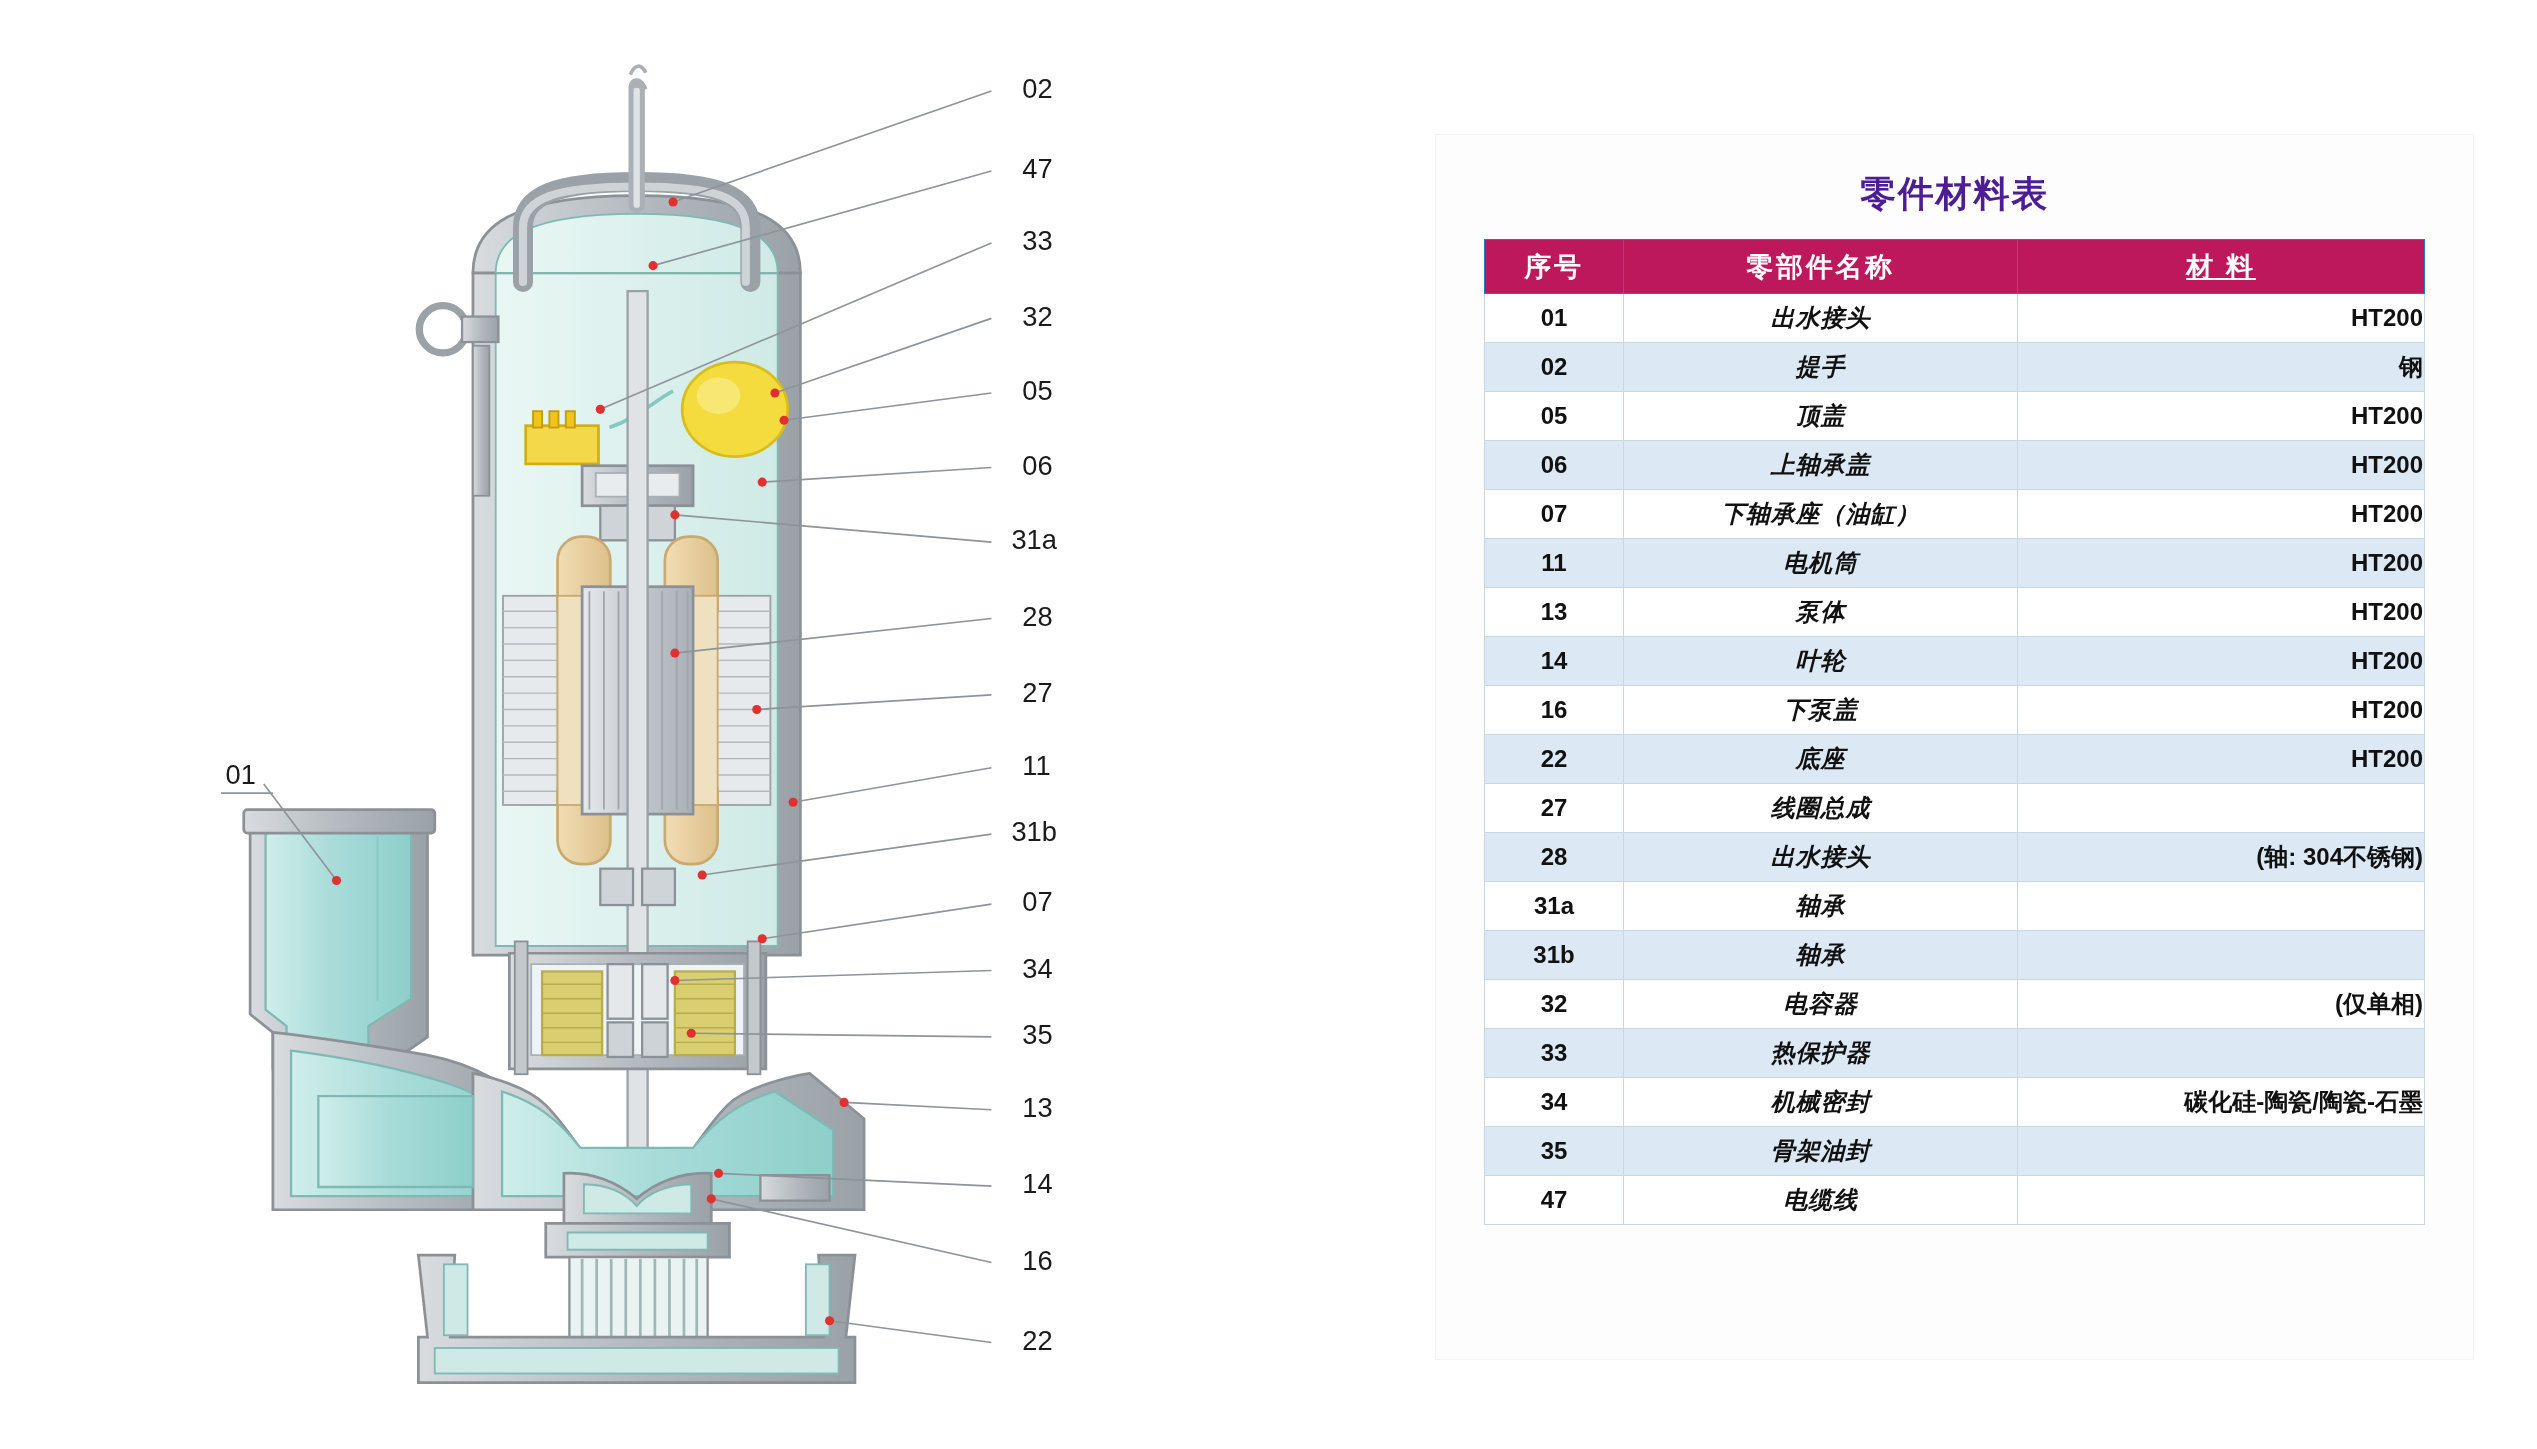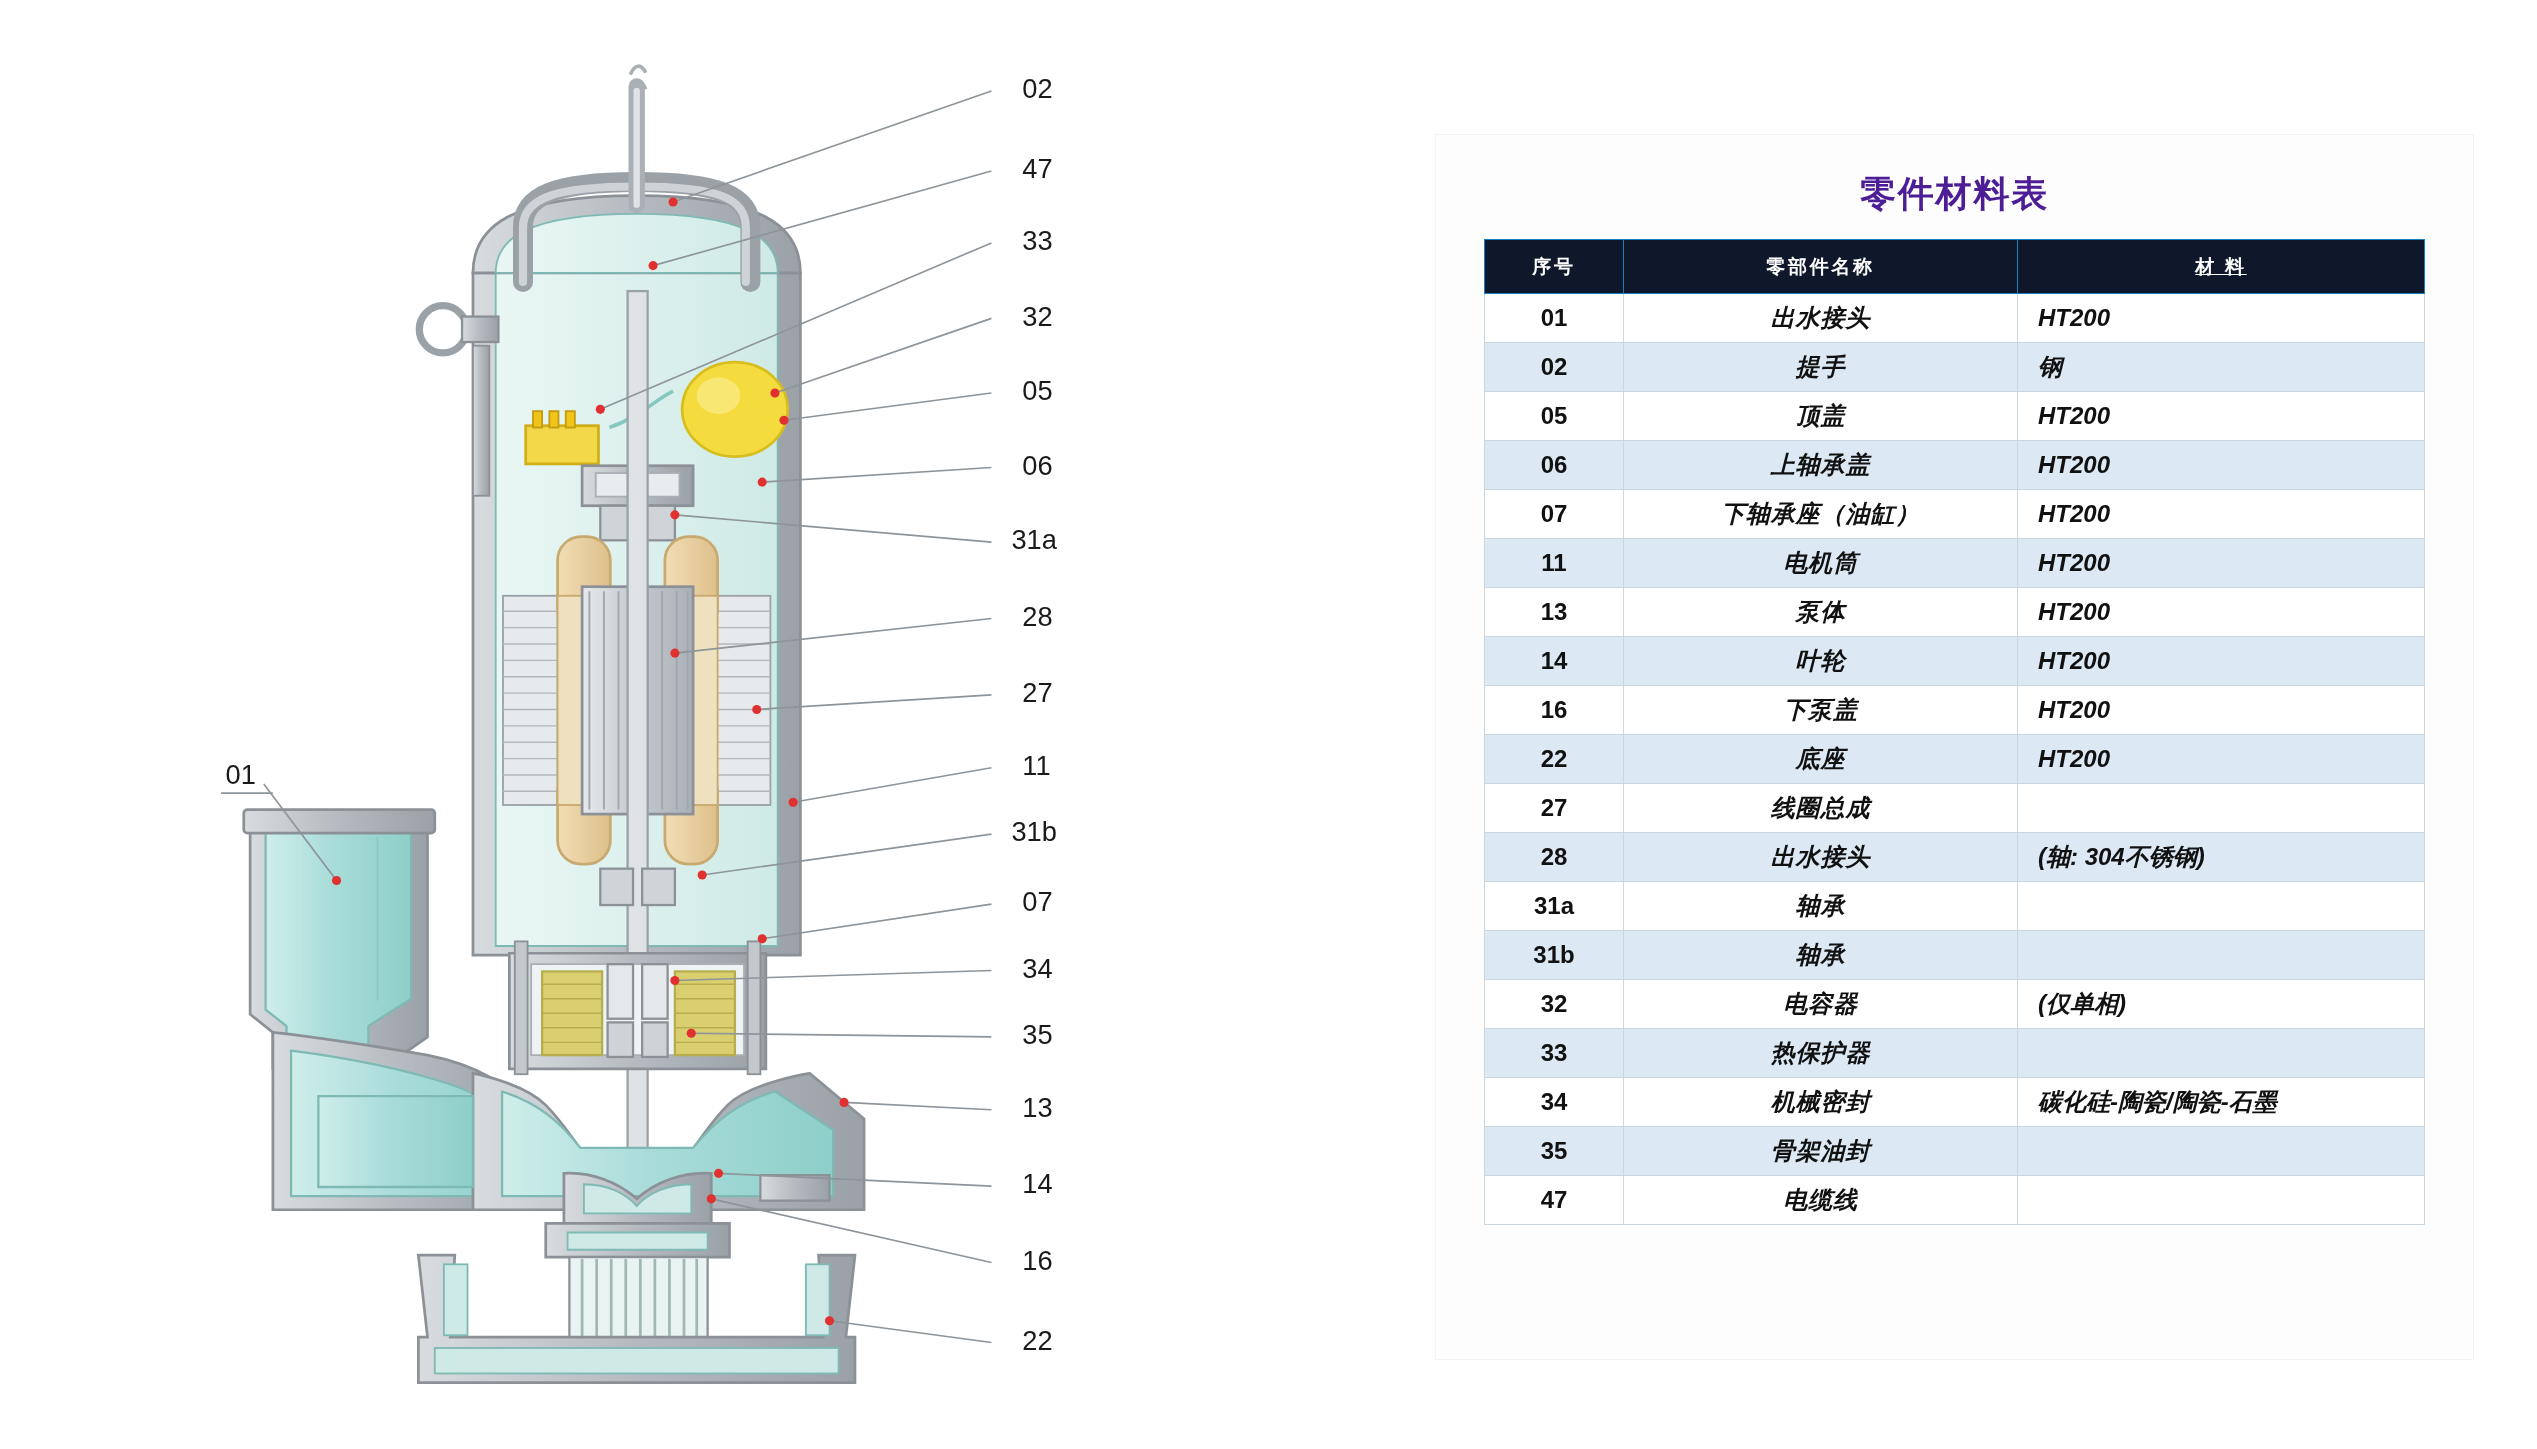--- a/index.html
+++ b/index.html
@@ -59,23 +59,23 @@
     margin-bottom: 20px;
     font-family: "Liberation Sans", sans-serif;
   }
   table.parts {
     border-collapse: collapse;
     margin: 0 auto;
     width: 932px;
     table-layout: fixed;
   }
   table.parts th {
-    background: #0f172a;
+    background: #be185d;
     color: #ffffff;
-    font-size: 19px;
+    font-size: 27px;
     font-weight: bold;
     height: 51px;
     border: 0.9px solid #1a7fc1;
     letter-spacing: 2.7px;
   }
   table.parts td {
     border: 0.9px solid #c9d7e2;
     height: 46px;
     font-size: 24px;
     color: #111111;
@@ -85,24 +85,23 @@
     text-align: center;
     width: 136px;
   }
   table.parts td.c-name {
     text-align: center;
     width: 391px;
     letter-spacing: 0.9px;
     font-style: italic;
   }
   table.parts td.c-mat {
-    text-align: left;
+    text-align: right;
     padding-left: 20px;
     width: 404px;
-    font-style: italic;
   }
   table.parts tr.alt td {
     background: #dce9f4;
   }
   table.parts tr.plain td {
     background: #ffffff;
   }
   th.h-no { width: 136px; }
   th.h-name { width: 391px; }
   th.h-mat { width: 404px; text-decoration: underline; }

